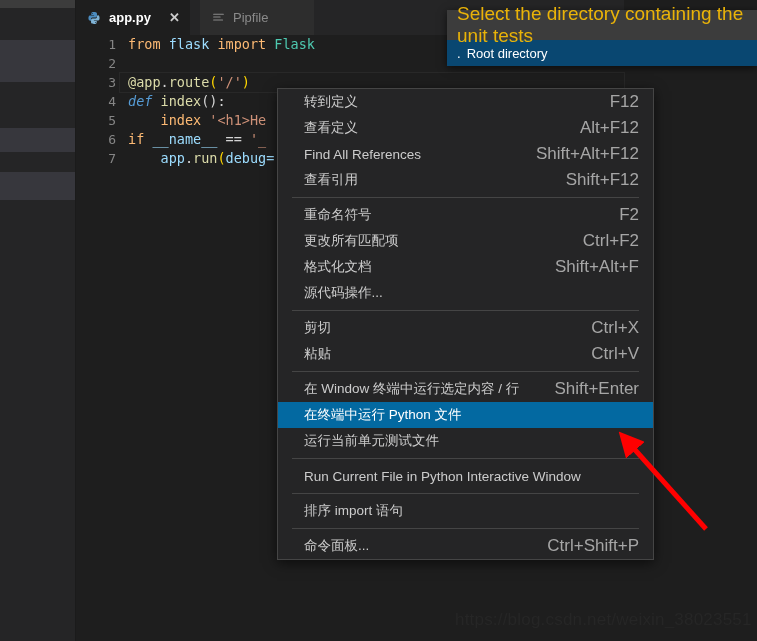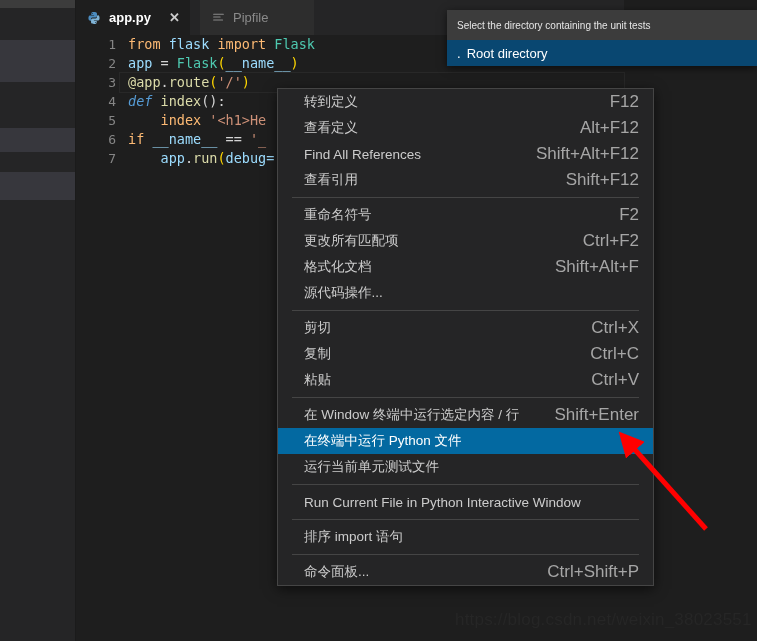--- a/index.html
+++ b/index.html
@@ -67,23 +67,23 @@
   .br1 { color: #ffd700; }
   .cursor-line { position: absolute; left: 44px; right: 0; height: 19px; outline: 1px solid #282828; }
 
   
   .quickpick {
     position: absolute; left: 447px; top: 10px; width: 310px;
     background: #252526;
     box-shadow: 0 2px 8px rgba(0,0,0,0.6);
   }
   .qp-input {
-    height: 30px; background: #3c3c3c; color: #e5e5e5;
+    height: 30px; background: #3c3c3c; color: #eab308;
     display: flex; align-items: center; padding: 0 10px;
-    font-size: 10px; border: 0;
+    font-size: 19px; border: 0;
   }
   .qp-row {
     height: 26px; background: #094771; color: #ffffff;
     display: flex; align-items: center; padding: 0 10px;
     font-size: 13px; gap: 6px;
   }
   .qp-dot { color: #ffffff; }
 
   
   .ctxmenu {
@@ -154,21 +154,21 @@
             </g>
           </svg>
         </span>
         <span class="tlabel">Pipfile</span>
       </div>
     </div>
 
     <div class="code">
       <div id="code-lines">
           <div class="cline"><span class="gutter">1</span><span class="ctext"><span class="kw">from</span><span class="pl"> </span><span class="id">flask</span><span class="pl"> </span><span class="kw">import</span><span class="pl"> </span><span class="ty">Flask</span></span></div>
-          <div class="cline"><span class="gutter">2</span><span class="ctext"><span class="id">app</span><span class="pl"> = </span><span class="ty">Flask</span><span class="br1">(</span><span class="id">__name__</span><span class="br1">)</span></span></div>
+          <div class="cline"><span class="gutter">2</span></div>
           <div class="cline"><span class="gutter">3</span><span class="ctext"><span class="fn">@app</span><span class="pl">.</span><span class="fn">route</span><span class="br1">(</span><span class="str">'/'</span><span class="br1">)</span></span></div>
           <div class="cline"><span class="gutter">4</span><span class="ctext"><span class="def">def</span><span class="pl"> </span><span class="fn">index</span><span class="pl">():</span></span></div>
           <div class="cline"><span class="gutter">5</span><span class="ctext"><span class="pl">    </span><span class="kw">index</span><span class="pl"> </span><span class="str">'&lt;h1&gt;He</span></span></div>
           <div class="cline"><span class="gutter">6</span><span class="ctext"><span class="kw">if</span><span class="pl"> </span><span class="id">__name__</span><span class="pl"> == </span><span class="str">'_</span></span></div>
           <div class="cline"><span class="gutter">7</span><span class="ctext"><span class="pl">    </span><span class="id">app</span><span class="pl">.</span><span class="fn">run</span><span class="br1">(</span><span class="id">debug=</span></span></div>
           <div class="cursor-line" style="top: 38px;"></div>
         </div>
     </div>
   </div>
 
@@ -212,24 +212,20 @@
           <span class="mkey">Shift+Alt+F</span>
         </div>
         <div class="mi">
           <span class="mlabel">源代码操作...</span>
           <span class="mkey"></span>
         </div>
         <div class="msep"></div>
         <div class="mi">
           <span class="mlabel">剪切</span>
           <span class="mkey">Ctrl+X</span>
-        </div>
-        <div class="mi">
-          <span class="mlabel">复制</span>
-          <span class="mkey">Ctrl+C</span>
         </div>
         <div class="mi">
           <span class="mlabel">粘贴</span>
           <span class="mkey">Ctrl+V</span>
         </div>
         <div class="msep"></div>
         <div class="mi">
           <span class="mlabel">在 Window 终端中运行选定内容 / 行</span>
           <span class="mkey">Shift+Enter</span>
         </div>

